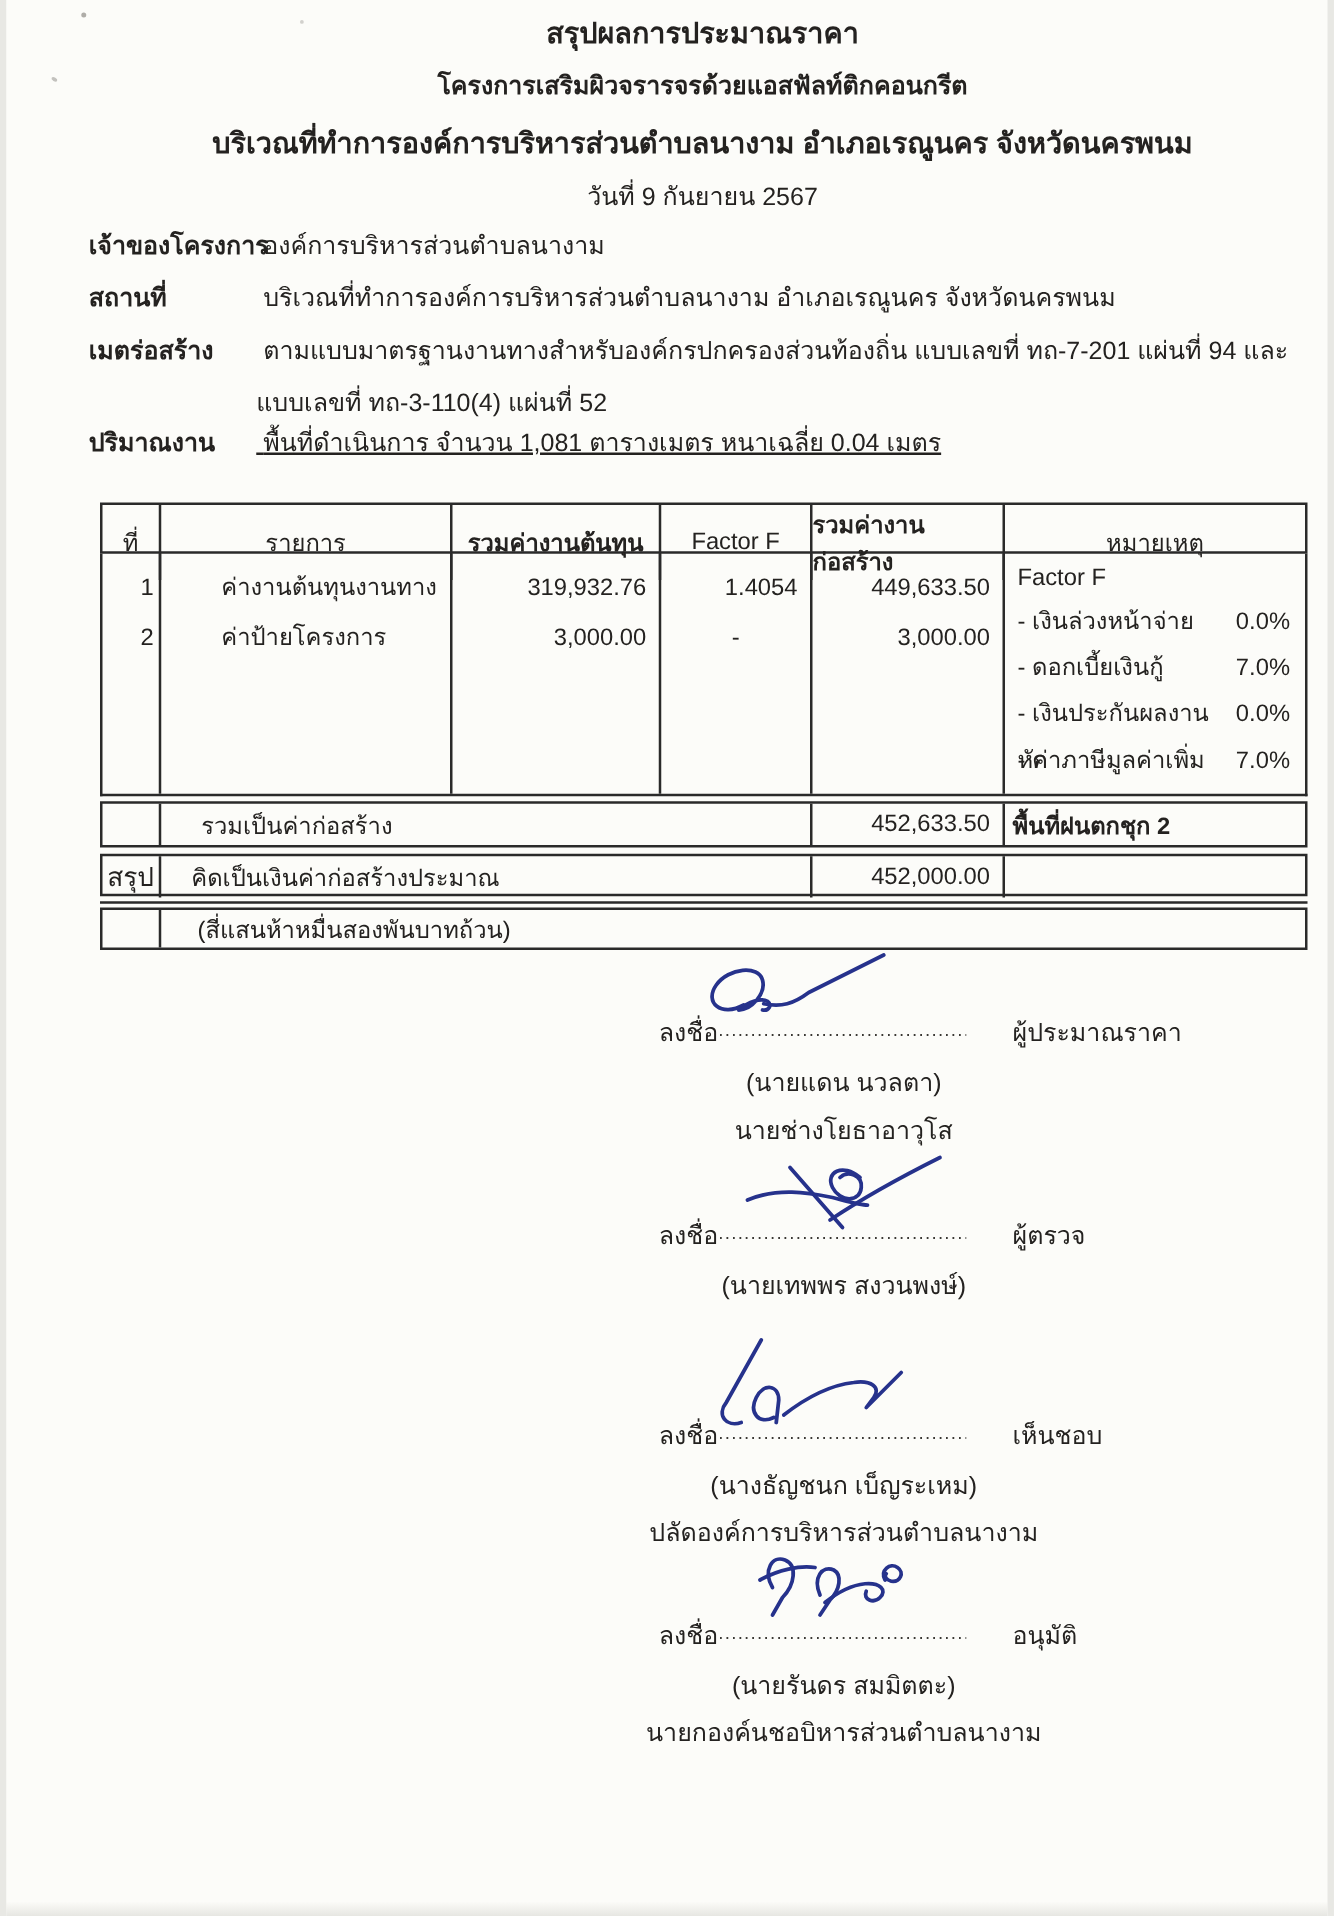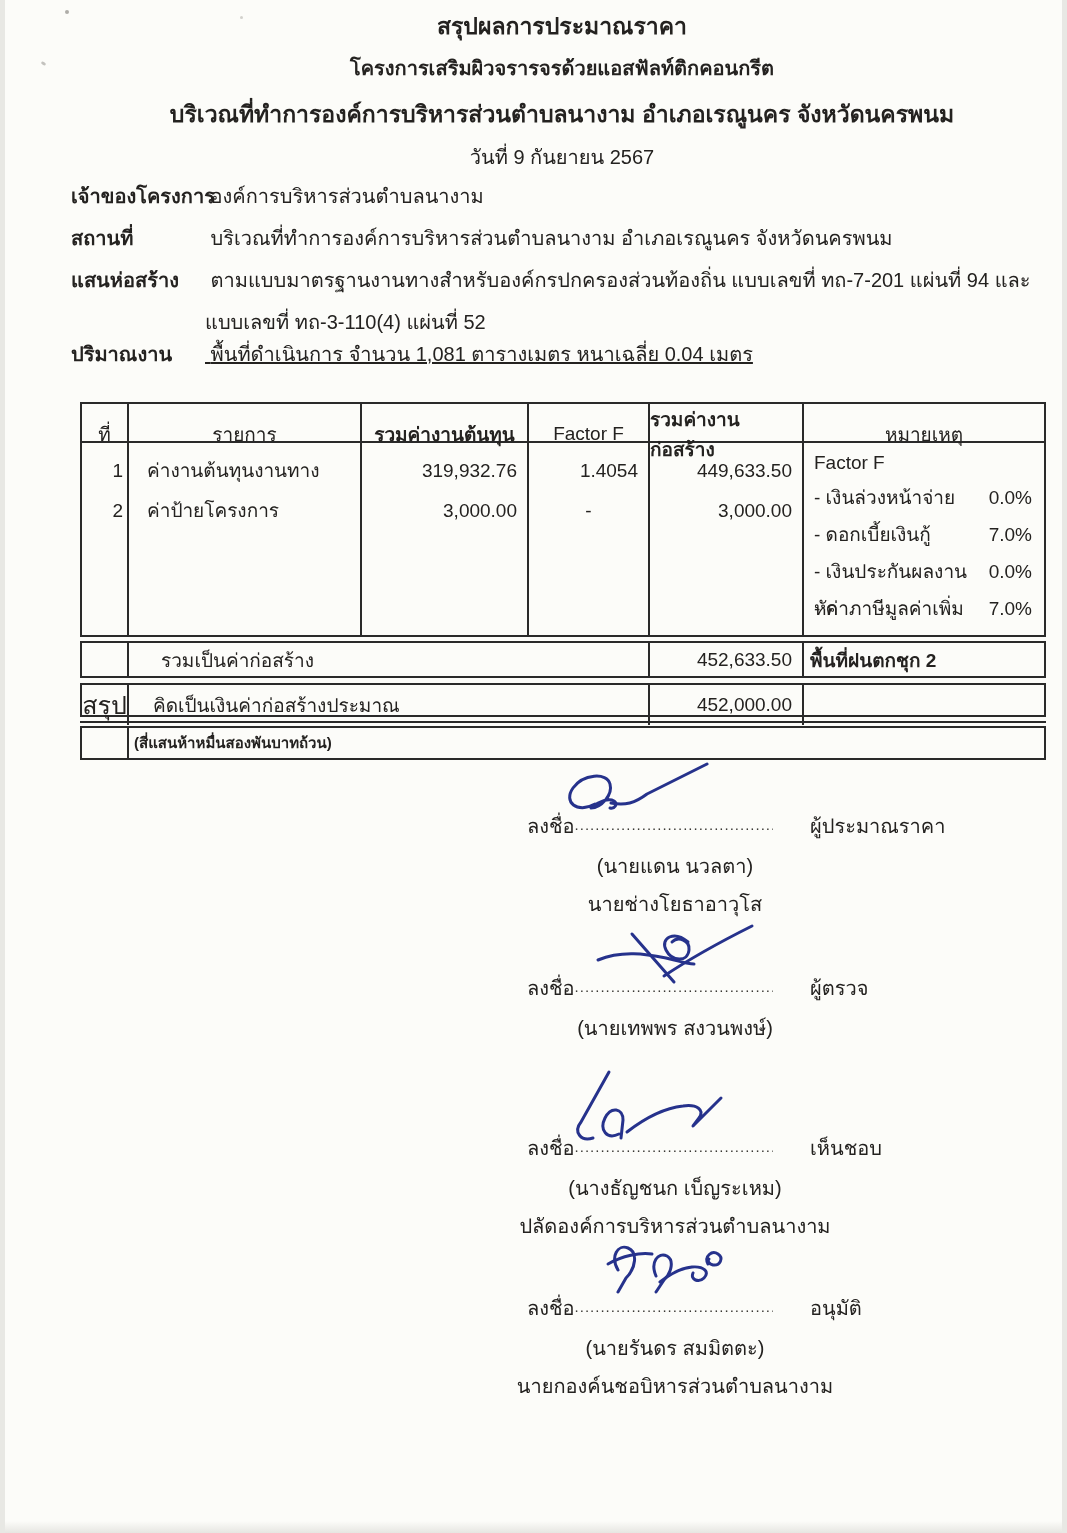--- a/index.html
+++ b/index.html
@@ -31,36 +31,36 @@
   .cell:last-child { border-right:none; }
   .tbl-head { height:41px; }
   .tbl-head .cell { display:flex; align-items:center; justify-content:center; }
   .w700 { font-weight:700; }
   .tbl-body { height:194px; border-top:none; }
   .num-stack { padding-top:8px; }
   .num-line { height:40px; line-height:40px; }
   .txt-r { text-align:right; padding-right:10px; }
   .txt-c { text-align:center; }
   .no-col .num-line { text-align:right; padding-right:4px; }
-  .item-col .num-line { padding-left:18px; }
+  .item-col .num-line { padding-left:18px;margin-left:30px; }
   .remark-col { padding:8px 8px 0 10px; }
   .rm-title { height:28px; line-height:24px; }
   .rm-row { display:flex; justify-content:space-between; height:37px; line-height:37px; padding-right:4px; }
   .tbl-total { height:37px; margin-top:4px; }
   .tbl-total .cell, .tbl-sum .cell { display:flex; align-items:center; }
   .lbl-total { padding-left:32px; }
   .lbl-sum { padding-left:24px; }
   .val-cell { justify-content:flex-end; padding-right:10px; }
   .rm-bold { font-weight:700; padding-left:6px; }
   .tbl-sum { height:34px; margin-top:5px; }
-  .sum-no { justify-content:center; font-size:25px; }
+  .sum-no { justify-content:center; font-size:21px; }
   .tbl-baht { height:34px; margin-top:9px; position:relative; }
   .tbl-baht::before { content:""; position:absolute; left:-2px; right:-2px; top:-7px; height:2px; background:#2a2a2a; }
   .tbl-baht .cell { display:flex; align-items:center; }
-  .baht-text { font-weight:700; font-size:15px; padding-left:5px; }
+  .baht-text { font-weight:400; font-size:19px; padding-left:5px;margin-left:24px; }
   
   .sig-block { position:absolute; left:450px; width:490px; height:160px; }
   .sig-row { position:absolute; top:50px; left:0; width:100%; padding-left:72px; font-size:20px; white-space:nowrap; }
   .sig-dots { display:inline-block; width:198px; overflow:hidden; vertical-align:baseline;
               font-size:15px; letter-spacing:1px; color:#3a3834; }
   .sig-role { position:absolute; left:355px; top:0; font-size:20px; }
   .sig-name { position:absolute; top:90px; left:0; width:440px; text-align:center; font-size:20px; }
   .sig-pos  { position:absolute; top:128px; left:0; width:440px; text-align:center; font-size:20px; }
   .sig-ink  { position:absolute; pointer-events:none; }
   .ink path { fill:none; stroke:#26328c; stroke-width:3; stroke-linecap:round; stroke-linejoin:round; }
@@ -88,21 +88,21 @@
 
   <div class="info-row i1">
     <span class="lbl">เจ้าของโครงการ</span>
     <span>องค์การบริหารส่วนตำบลนางาม</span>
   </div>
   <div class="info-row i2">
     <span class="lbl">สถานที่</span>
     <span>บริเวณที่ทำการองค์การบริหารส่วนตำบลนางาม  อำเภอเรณูนคร  จังหวัดนครพนม</span>
   </div>
   <div class="info-row i3">
-    <span class="lbl">แสนห่อสร้าง</span>
+    <span class="lbl">เมตร่อสร้าง</span>
     <span>ตามแบบมาตรฐานงานทางสำหรับองค์กรปกครองส่วนท้องถิ่น  แบบเลขที่ ทถ-7-201 แผ่นที่ 94 และ</span>
   </div>
   <div class="info-row i3b">แบบเลขที่ ทถ-3-110(4) แผ่นที่ 52</div>
   <div class="info-row i4">
     <span class="lbl">ปริมาณงาน</span>
     <span>พื้นที่ดำเนินการ จำนวน 1,081 ตารางเมตร  หนาเฉลี่ย 0.04 เมตร</span>
   </div>
 
   <div class="tbl">
 

